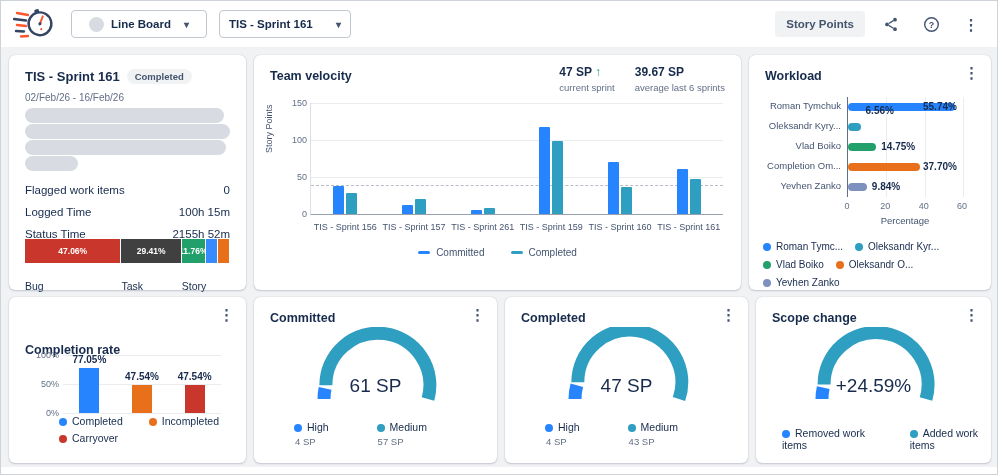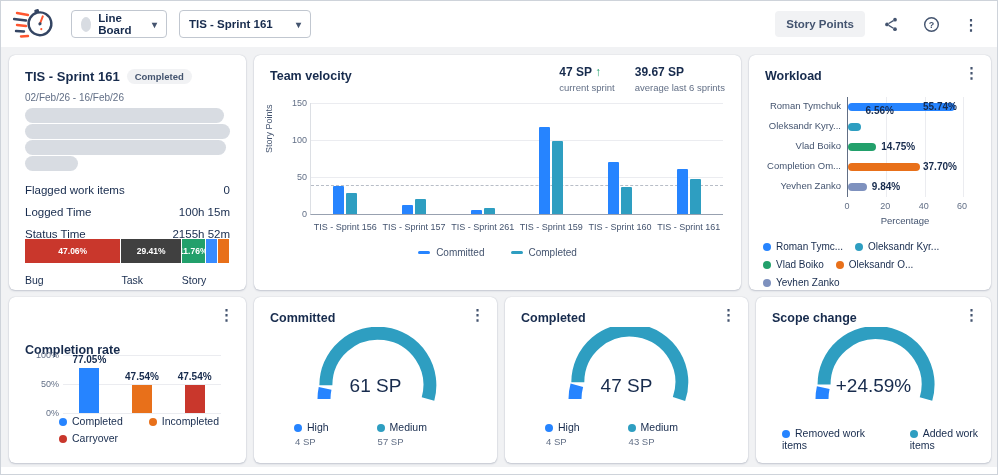--- a/index.html
+++ b/index.html
@@ -11,21 +11,21 @@
     position: relative;
     overflow: hidden;
     color: #172B4D;
   }
   
   .topbar { position:absolute; top:0; left:0; right:0; height:46px; background:#fff; display:flex; align-items:center; padding:0 12px; gap:12px; z-index:5; }
   .logo { width:46px; height:40px; flex:0 0 auto; }
   .select { height:28px; border:1px solid #C1C7D0; border-radius:4px; background:#fff; display:flex; align-items:center; gap:7px; padding:0 9px; font-size:11.5px; font-weight:700; color:#172B4D; cursor:pointer; }
   .select .avatar { width:15px; height:15px; border-radius:50%; background:#D8DCE2; }
   .select .chev { color:#44546F; font-size:10px; margin-left:6px; }
-  .sel-board { width:96px; justify-content:flex-start; }
+  .sel-board { width:136px; justify-content:center; }
   .sel-sprint { width:132px; }
   .sel-sprint span:first-child { flex:1; }
   .tb-spacer { flex:1; }
   .btn-grey { background:#F1F2F4; color:#44546F; font-weight:700; font-size:11.5px; padding:7px 11px; border-radius:4px; border:none; cursor:pointer; font-family:inherit; }
   .icon-btn { width:28px; height:28px; display:flex; align-items:center; justify-content:center; border-radius:4px; cursor:pointer; color:#44546F; }
   .kebab { font-size:15px; font-weight:700; color:#44546F; letter-spacing:0; line-height:1; cursor:pointer; }
   
   .content { position:absolute; top:46px; left:0; right:0; height:420px; background:#F1F2F4; }
   .card { position:absolute; background:#fff; border-radius:6px; box-shadow:0 1px 2px rgba(9,30,66,.18), 0 0 1px rgba(9,30,66,.25); }
   .card-title { font-size:12.5px; font-weight:700; color:#172B4D; }
@@ -36,21 +36,21 @@
   .sp-title { font-size:13px; font-weight:700; }
   .badge { background:#F1F2F4; color:#44546F; font-size:9.5px; font-weight:600; padding:2px 8px; border-radius:10px; }
   .sp-date { position:absolute; top:37px; left:16px; font-size:10px; color:#626F86; }
   .sp-blob { position:absolute; top:53px; left:16px; right:16px; }
   .blob-line { height:15px; border-radius:8px; background:#D8DCE2; margin-bottom:1px; }
   .sp-stats { position:absolute; top:124px; left:16px; right:16px; }
   .sp-row { display:flex; justify-content:space-between; font-size:11.5px; color:#172B4D; height:22px; align-items:center; }
   .dist { position:absolute; top:184px; left:16px; right:16px; height:30px; }
   .dist-bar { position:relative; height:24px; }
   .dist-seg { position:absolute; top:0; bottom:0; display:flex; align-items:center; justify-content:center; color:#fff; font-size:8.5px; font-weight:700; overflow:hidden; }
-  .dist-labels { position:relative; height:14px; margin-top:11px;text-decoration:underline; }
+  .dist-labels { position:relative; height:14px; margin-top:17px;text-decoration:underline; }
   .dist-label { position:absolute; font-size:10.5px; color:#172B4D; }
   
   #velocity-card { left:253px; top:8px; width:487px; height:235px;padding-left:40px; }
   .tv-head { position:absolute; top:14px; left:16px; }
   .tv-stats { position:absolute; top:10px; right:16px; display:flex; gap:20px; }
   .tv-stat-val { font-size:12px; font-weight:700; color:#172B4D; }
   .tv-up { color:#22A06B; }
   .tv-stat-cap { font-size:9.5px; color:#626F86; margin-top:3px; }
   .tv-chart { position:absolute; left:16px; right:16px; top:46px; height:166px; }
   .tv-ylab { position:absolute; left:-6px; top:52px; font-size:9px; color:#44546F; transform:rotate(-90deg); transform-origin:left top; white-space:nowrap; }

